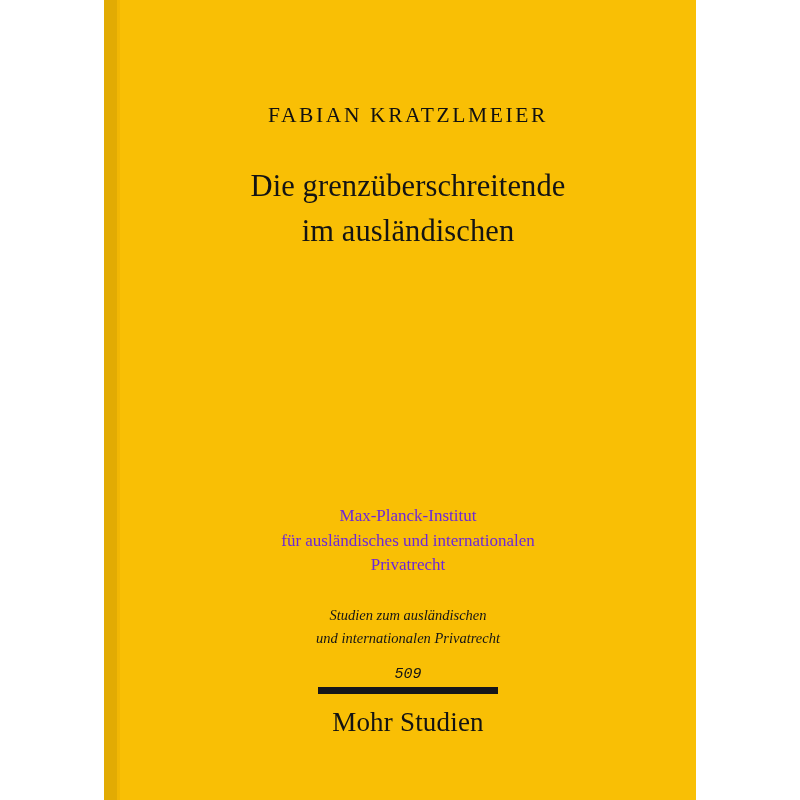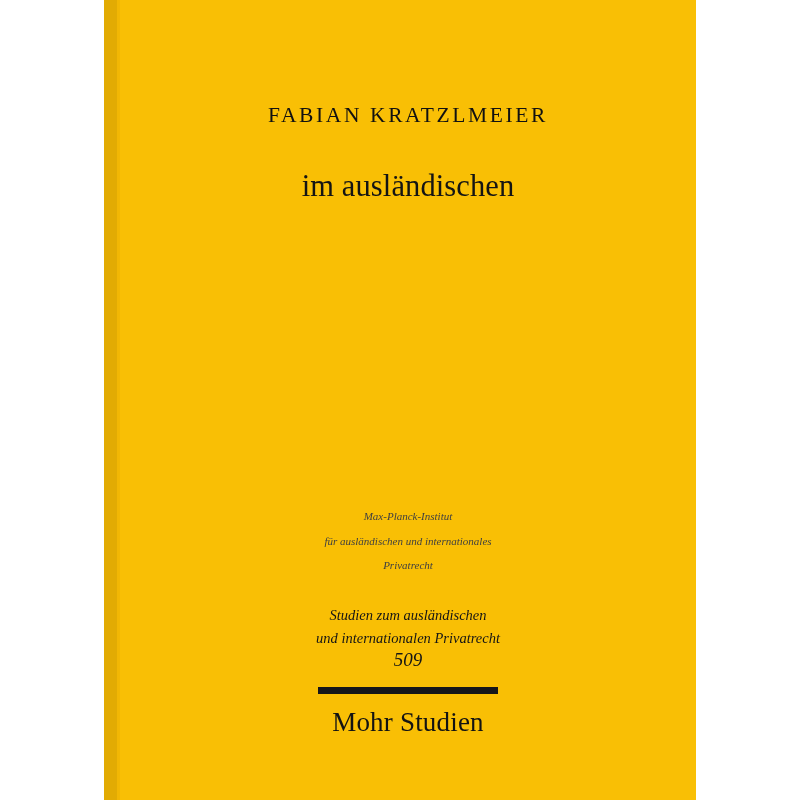--- a/index.html
+++ b/index.html
@@ -96,42 +96,42 @@
     color: #141414;
     font-family: "Liberation Serif", serif;
     letter-spacing: 0.1px;
   }
 
   .institute {
     position: absolute;
     top: 500px;
     left: 0;
     width: 576px;
-    font-style: italic;
-    font-size: 11px;
+    font-size: 17px;
     line-height: 24.5px;
-    color: #404040;
+    color: #6d28d9;
     font-family: "Liberation Serif", serif;
   }
 
   .series {
     position: absolute;
     top: 600px;
     left: 0;
     width: 576px;
     font-style: italic;
     font-size: 14.5px;
     line-height: 22.5px;
     color: #151515;
     font-family: "Liberation Serif", serif;
   }
   .series-number {
-    margin-top: 0;
+    margin-top: 15px;
     font-style: italic;
-    font-size: 19px;
+    font-size: 15px;
+    font-family: Liberation Mono, monospace;
   }
 
   .rule {
     position: absolute;
     top: 683px;
     left: 198px;
     width: 180px;
     height: 7px;
     background: #16161a;
   }
@@ -157,26 +157,27 @@
 
   <div class="cover"></div>
   <div class="spine"></div>
   <div class="spine-edge"></div>
 
   <div class="content">
 
     <div class="author">FABIAN KRATZLMEIER</div>
 
     <div class="title">
+      <div>Die grenzüberschreitende</div>
       <div>im ausländischen</div>
     </div>
 
     <div class="institute">
       <div>Max-Planck-Institut</div>
-      <div>für ausländischen und internationales</div>
+      <div>für ausländisches und internationalen</div>
       <div>Privatrecht</div>
     </div>
 
     <div class="series">
       <div>Studien zum ausländischen</div>
       <div>und internationalen Privatrecht</div>
       <div class="series-number">509</div>
     </div>
 
     <div class="rule"></div>

